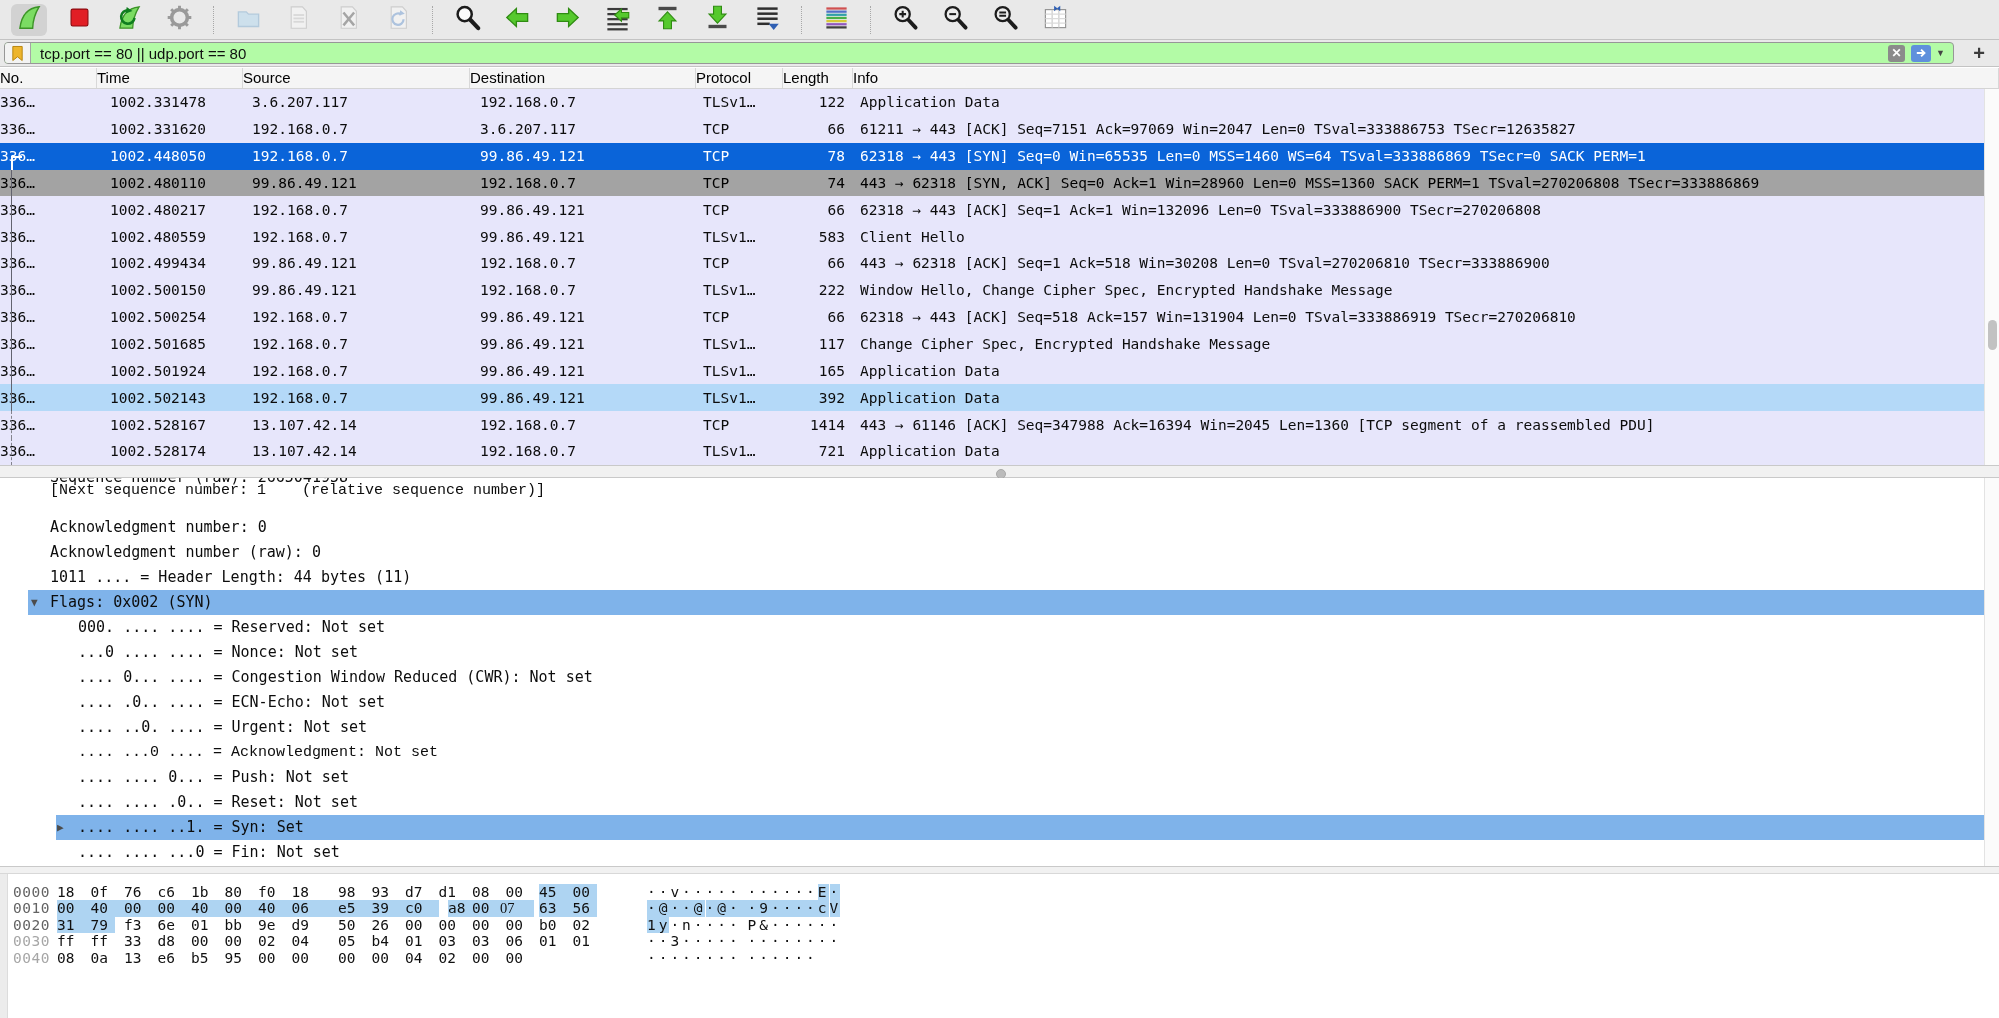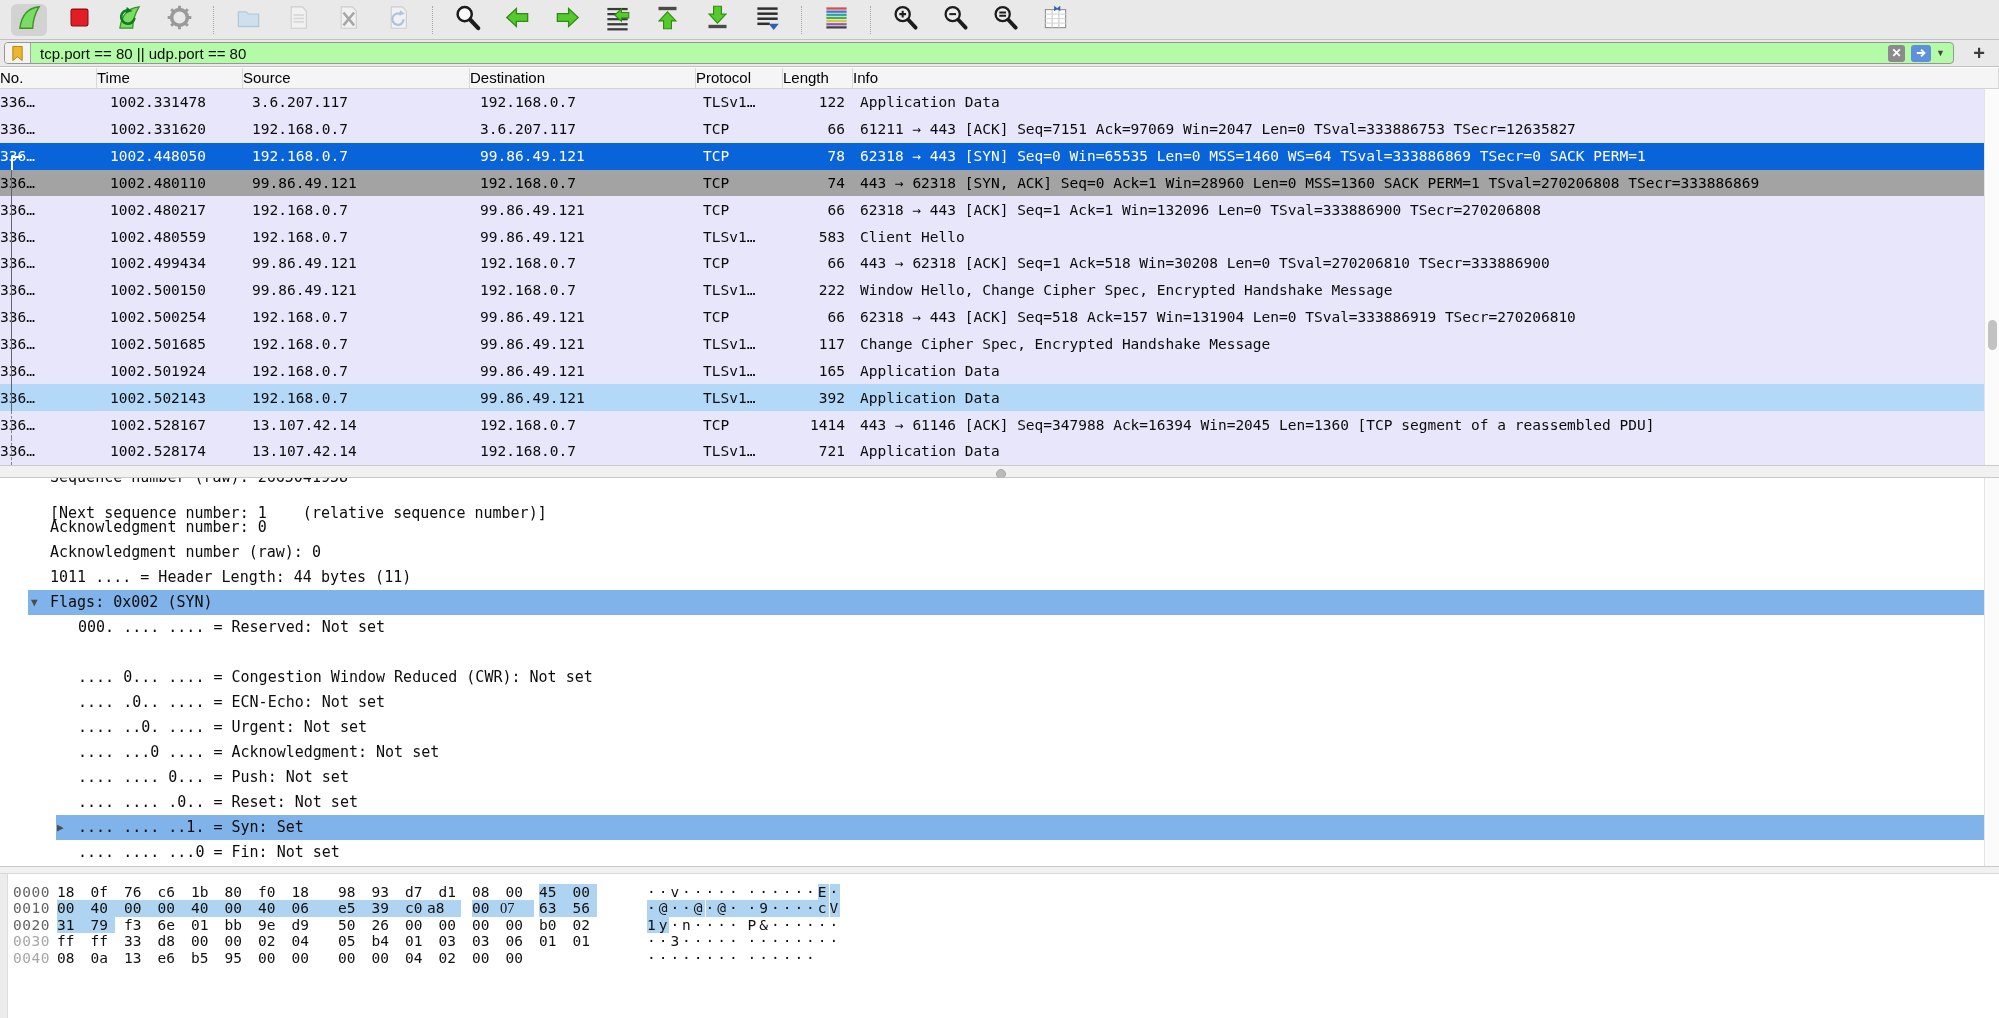--- a/index.html
+++ b/index.html
@@ -404,30 +404,31 @@
 <div class="vscroll">
     <div class="vthumb"></div>
   </div>
 
 <div class="splitter">
     <div class="splitdot"></div>
   </div>
 
 <div class="details">
     <div class="dline ind1" style="top: -13px;"><span class="dtext">Sequence number (raw): 2665041958</span></div>
-    <div class="dline ind1" style="top: 23px;"><span class="dtext">[Next sequence number: 1    (relative sequence number)]</span></div>
+    <div class="dline ind1" style="top: 0; font-family: Liberation Mono, monospace;"><span class="dtext">[Next sequence number: 1    (relative sequence number)]</span></div>
     <div class="dline ind1" style="top: 37px;"><span class="dtext">Acknowledgment number: 0</span></div>
     <div class="dline ind1" style="top: 62px;"><span class="dtext">Acknowledgment number (raw): 0</span></div>
     <div class="dline ind1" style="top: 87px;"><span class="dtext">1011 .... = Header Length: 44 bytes (11)</span></div>
     <div class="dline ind1" style="top: 112px;"><span class="dhl" style="left: 28px;"></span><span class="dexp" style="left: 31px;">▼</span><span class="dtext">Flags: 0x002 (SYN)</span></div>
     <div class="dline ind2" style="top: 137px;"><span class="dtext">000. .... .... = Reserved: Not set</span></div>
+    <div class="dline ind2" style="top: 162px;"><span class="dtext">...0 .... .... = Nonce: Not set</span></div>
     <div class="dline ind2" style="top: 187px;"><span class="dtext">.... 0... .... = Congestion Window Reduced (CWR): Not set</span></div>
     <div class="dline ind2" style="top: 212px;"><span class="dtext">.... .0.. .... = ECN-Echo: Not set</span></div>
     <div class="dline ind2" style="top: 237px;"><span class="dtext">.... ..0. .... = Urgent: Not set</span></div>
-    <div class="dline ind2" style="top: 262px;"><span class="dtext">.... ...0 .... = Acknowledgment: Not set</span></div>
+    <div class="dline ind2" style="top: 262px; font-family: Liberation Mono, monospace;"><span class="dtext">.... ...0 .... = Acknowledgment: Not set</span></div>
     <div class="dline ind2" style="top: 287px;"><span class="dtext">.... .... 0... = Push: Not set</span></div>
     <div class="dline ind2" style="top: 312px;"><span class="dtext">.... .... .0.. = Reset: Not set</span></div>
     <div class="dline ind2" style="top: 337px;"><span class="dhl" style="left: 56px;"></span><span class="dexp" style="left: 57px;">▶</span><span class="dtext">.... .... ..1. = Syn: Set</span></div>
     <div class="dline ind2" style="top: 362px;"><span class="dtext">.... .... ...0 = Fin: Not set</span></div>
   </div>
 <div class="dscroll"></div>
 
 <div class="hexsplit"></div>
 <div class="hexpane">
     <div class="hexgutter"></div>
@@ -472,21 +473,21 @@
       <span class="hb hbh" style="left: 90.5px; width: 33.5px;">40</span>
       <span class="hb hbh" style="left: 124px; width: 33.5px;">00</span>
       <span class="hb hbh" style="left: 157.5px; width: 33.5px;">00</span>
       <span class="hb hbh" style="left: 191px; width: 33.5px;">40</span>
       <span class="hb hbh" style="left: 224.5px; width: 33.5px;">00</span>
       <span class="hb hbh" style="left: 258px; width: 33.5px;">40</span>
       <span class="hb hbh" style="left: 291.5px; width: 46.5px;">06</span>
       <span class="hb hbh" style="left: 338px; width: 33.5px;">e5</span>
       <span class="hb hbh" style="left: 371.5px; width: 33.5px;">39</span>
       <span class="hb hbh" style="left: 405px; width: 33.5px;">c0</span>
-      <span class="hb hbh" style="left: 427px; width: 33.5px;">a8</span>
+      <span class="hb hbh" style="left: 448px; width: 33.5px;">a8</span>
       <span class="hb hbh" style="left: 472px; width: 33.5px;">00</span>
       <span class="hb hbh" style="left: 500px; width: 33.5px; font-family: Liberation Serif, serif;">07</span>
       <span class="hb hbh" style="left: 539px; width: 33.5px;">63</span>
       <span class="hb hbh" style="left: 572.5px; width: 24px;">56</span>
       <span class="ha hbh" style="left: 647px; width: 11.7px;">·</span>
       <span class="ha hbh" style="left: 658.7px; width: 11.7px;">@</span>
       <span class="ha hbh" style="left: 670.4px; width: 11.7px;">·</span>
       <span class="ha hbh" style="left: 682.1px; width: 11.7px;">·</span>
       <span class="ha hbh" style="left: 693.8px; width: 11.7px;">@</span>
       <span class="ha hbh" style="left: 705.5px; width: 11.7px;">·</span>

